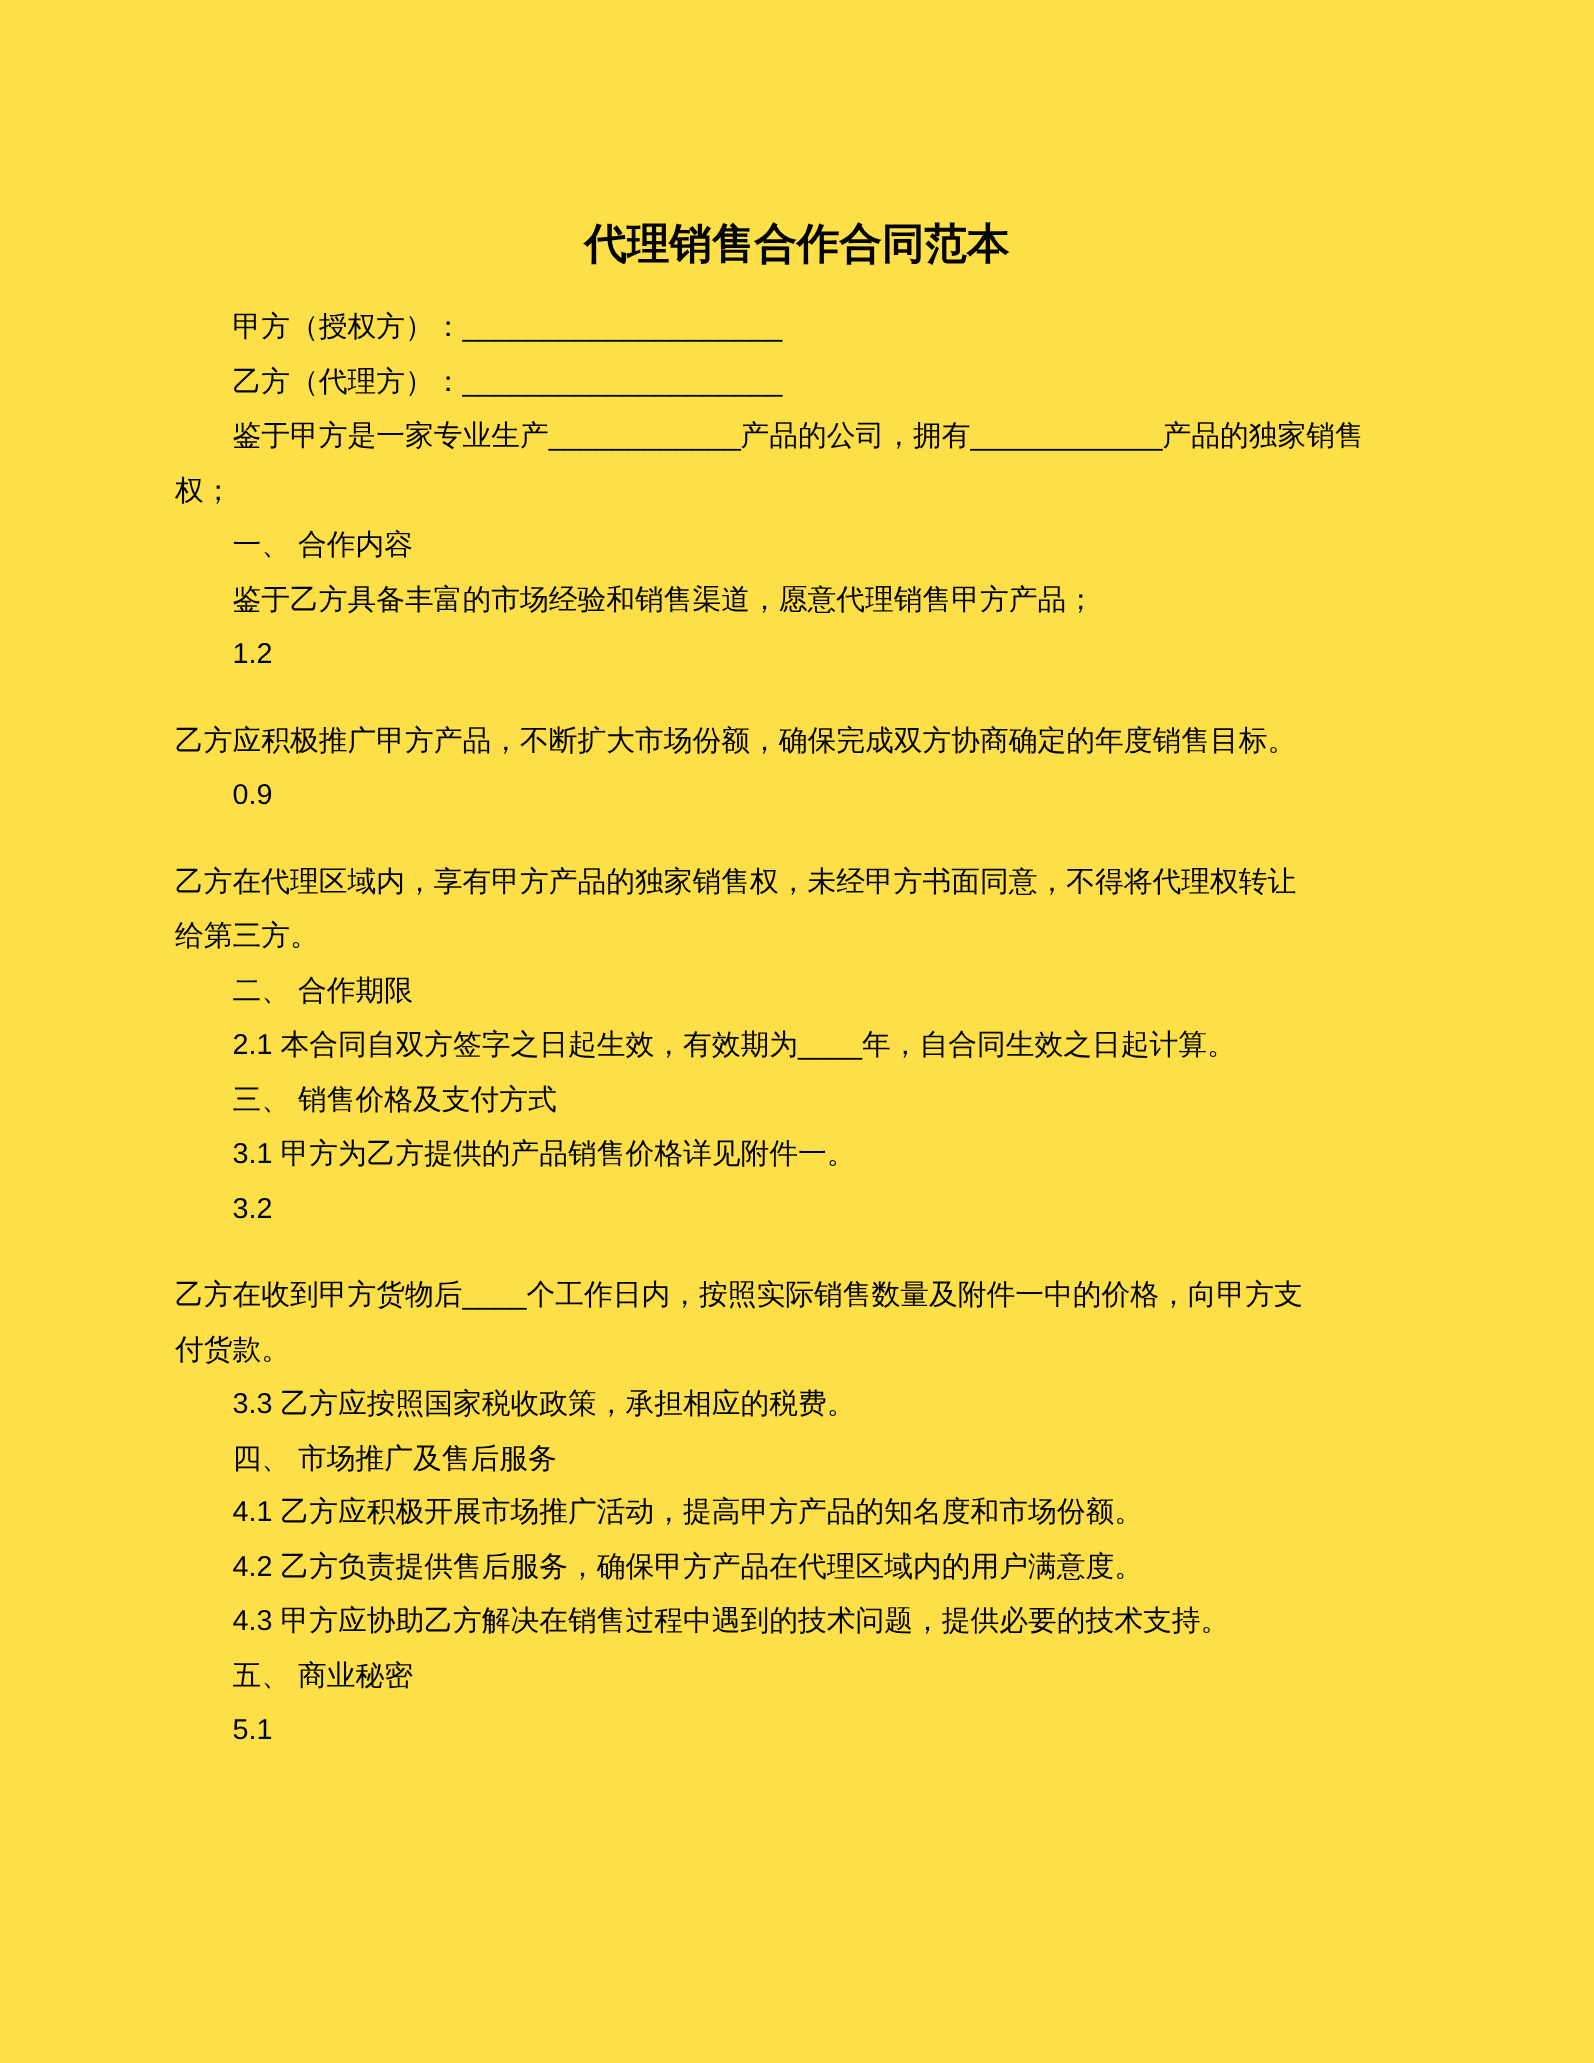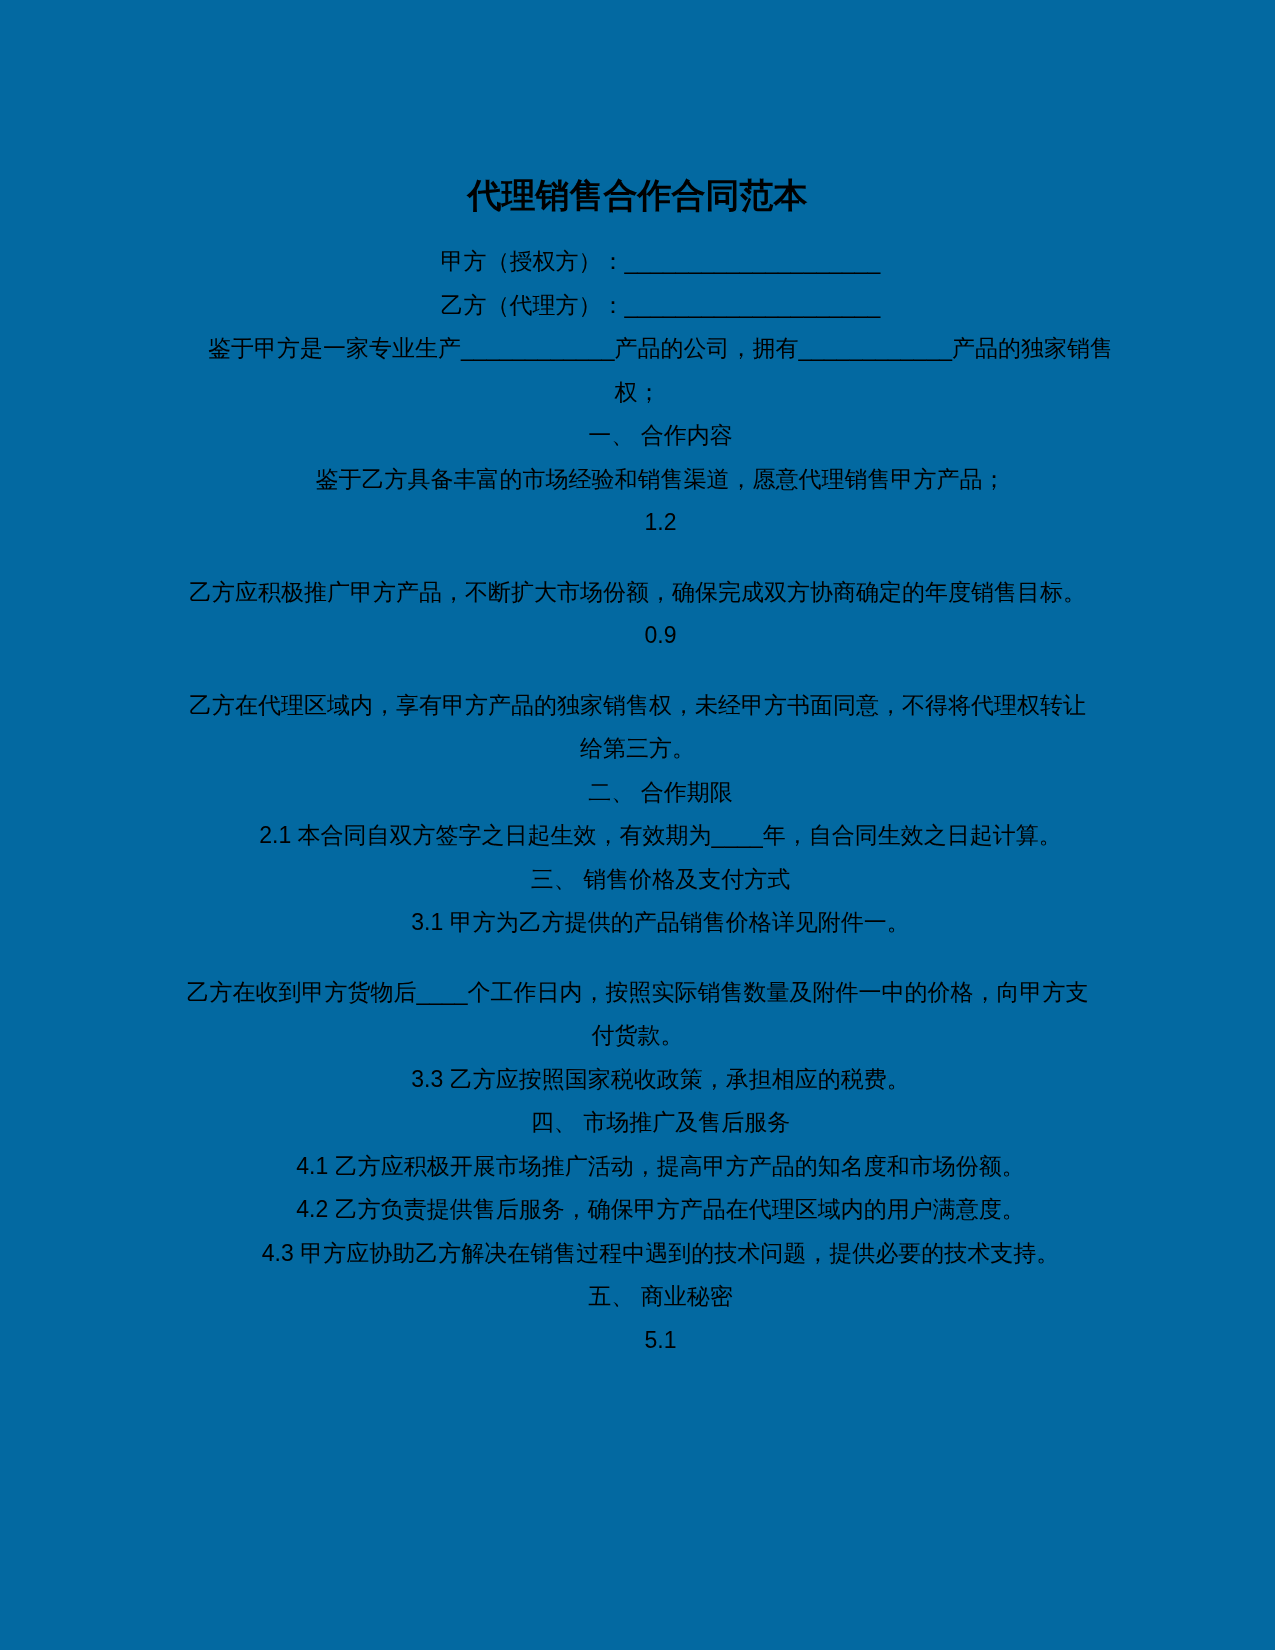--- a/index.html
+++ b/index.html
@@ -4,21 +4,21 @@
 <style>
   html, body {
     margin: 0;
     padding: 0;
     background: #ffffff;
   }
   .page {
     position: relative;
     width: 1275px;
     height: 1650px;
-    background: #0369a1;
+    background: #fde047;
     color: #000000;
     font-family: "Liberation Sans", "DejaVu Sans", sans-serif;
     overflow: hidden;
     box-sizing: border-box;
     padding: 170px 140px 0 140px;
   }
   .doc-title {
     margin: 0 0 20px 0;
     font-size: 34px;
     font-weight: bold;
@@ -27,21 +27,20 @@
     letter-spacing: 0px;
   }
   .doc-body {
     font-size: 23px;
     line-height: 43.5px;
   }
   .para {
     margin: 0;
     white-space: pre-line;       
     word-break: break-all;
-    text-align: center;
   }
   .para.indent {
     text-indent: 2em;            
   }
   .para.noindent {
     text-indent: 0;
     margin-top: 26px;
   }
 </style>
 </head>
@@ -58,20 +57,21 @@
       <p class="para indent">鉴于乙方具备丰富的市场经验和销售渠道，愿意代理销售甲方产品；</p>
       <p class="para indent">1.2</p>
       <p class="para noindent">乙方应积极推广甲方产品，不断扩大市场份额，确保完成双方协商确定的年度销售目标。</p>
       <p class="para indent">0.9</p>
       <p class="para noindent">乙方在代理区域内，享有甲方产品的独家销售权，未经甲方书面同意，不得将代理权转让
 给第三方。</p>
       <p class="para indent">二、 合作期限</p>
       <p class="para indent">2.1 本合同自双方签字之日起生效，有效期为____年，自合同生效之日起计算。</p>
       <p class="para indent">三、 销售价格及支付方式</p>
       <p class="para indent">3.1 甲方为乙方提供的产品销售价格详见附件一。</p>
+      <p class="para indent">3.2</p>
       <p class="para noindent">乙方在收到甲方货物后____个工作日内，按照实际销售数量及附件一中的价格，向甲方支
 付货款。</p>
       <p class="para indent">3.3 乙方应按照国家税收政策，承担相应的税费。</p>
       <p class="para indent">四、 市场推广及售后服务</p>
       <p class="para indent">4.1 乙方应积极开展市场推广活动，提高甲方产品的知名度和市场份额。</p>
       <p class="para indent">4.2 乙方负责提供售后服务，确保甲方产品在代理区域内的用户满意度。</p>
       <p class="para indent">4.3 甲方应协助乙方解决在销售过程中遇到的技术问题，提供必要的技术支持。</p>
       <p class="para indent">五、 商业秘密</p>
       <p class="para indent">5.1</p>
     </div>

